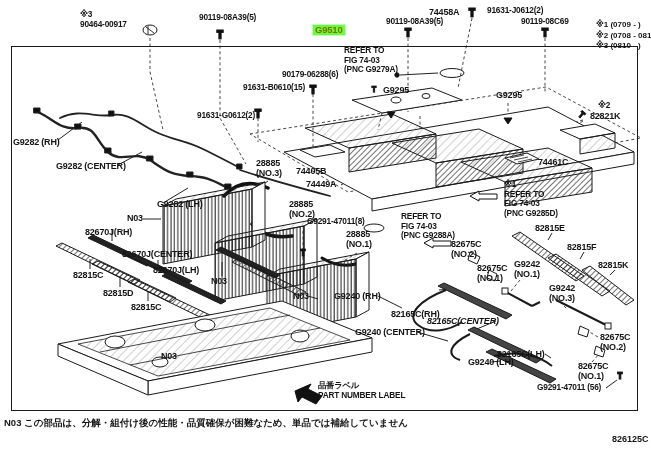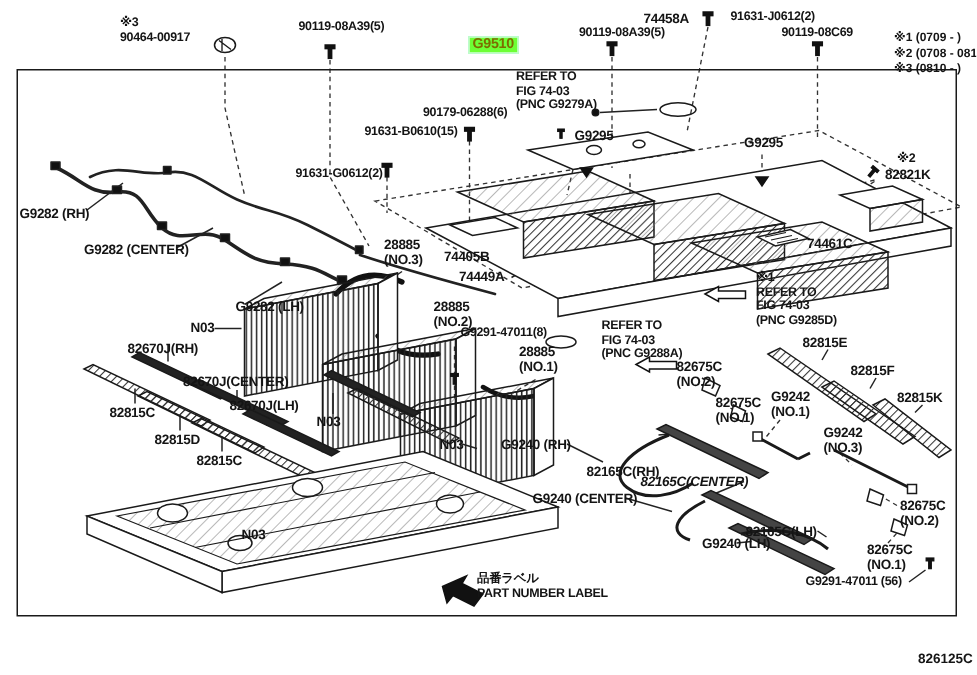--- a/index.html
+++ b/index.html
@@ -412,14 +412,15 @@
       </div>
       <div class="lbl sm" style="left: 537px; top: 383px;">
         <div>G9291-47011 (56)</div>
       </div>
       <div class="lbl sm" style="left: 318px; top: 381px;">
         <div>品番ラベル</div>
         <div>PART NUMBER LABEL</div>
       </div>
     </div>
 
+  <div class="note1">N03 この部品は、分解・組付け後の性能・品質確保が困難なため、単品では補給していません</div>
   <div class="docnum">826125C</div>
 </div>
 
 </body></html>

